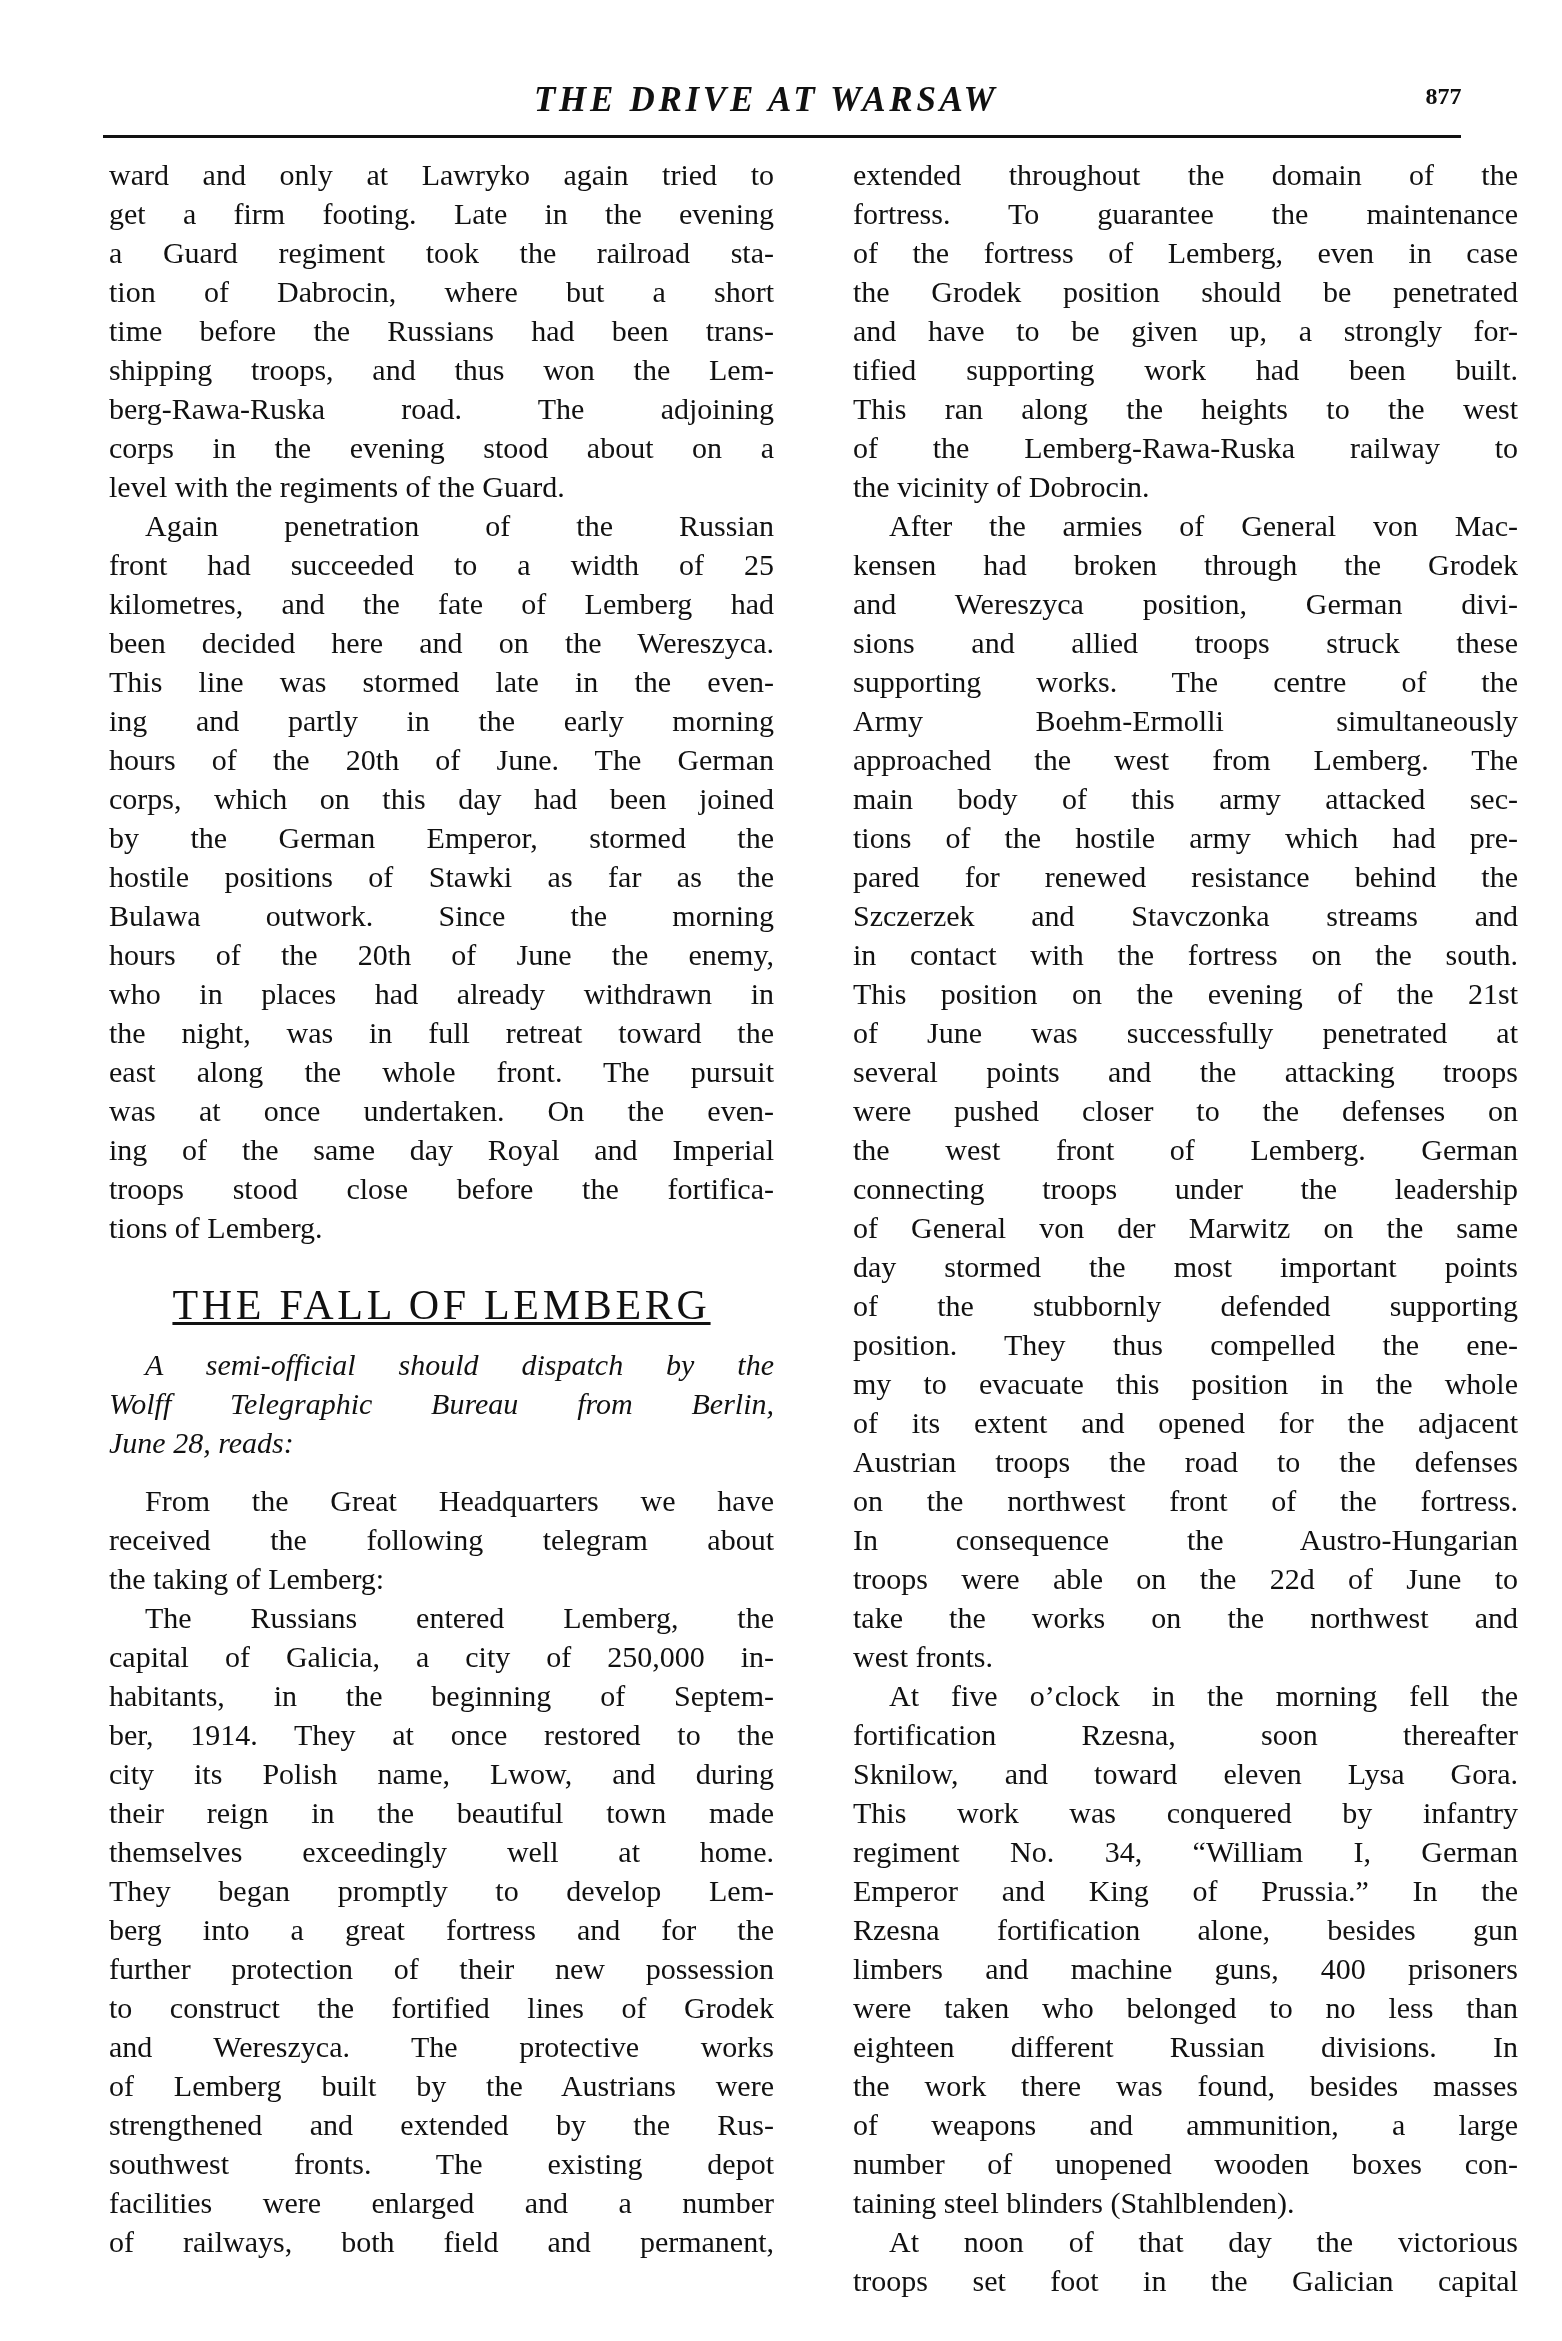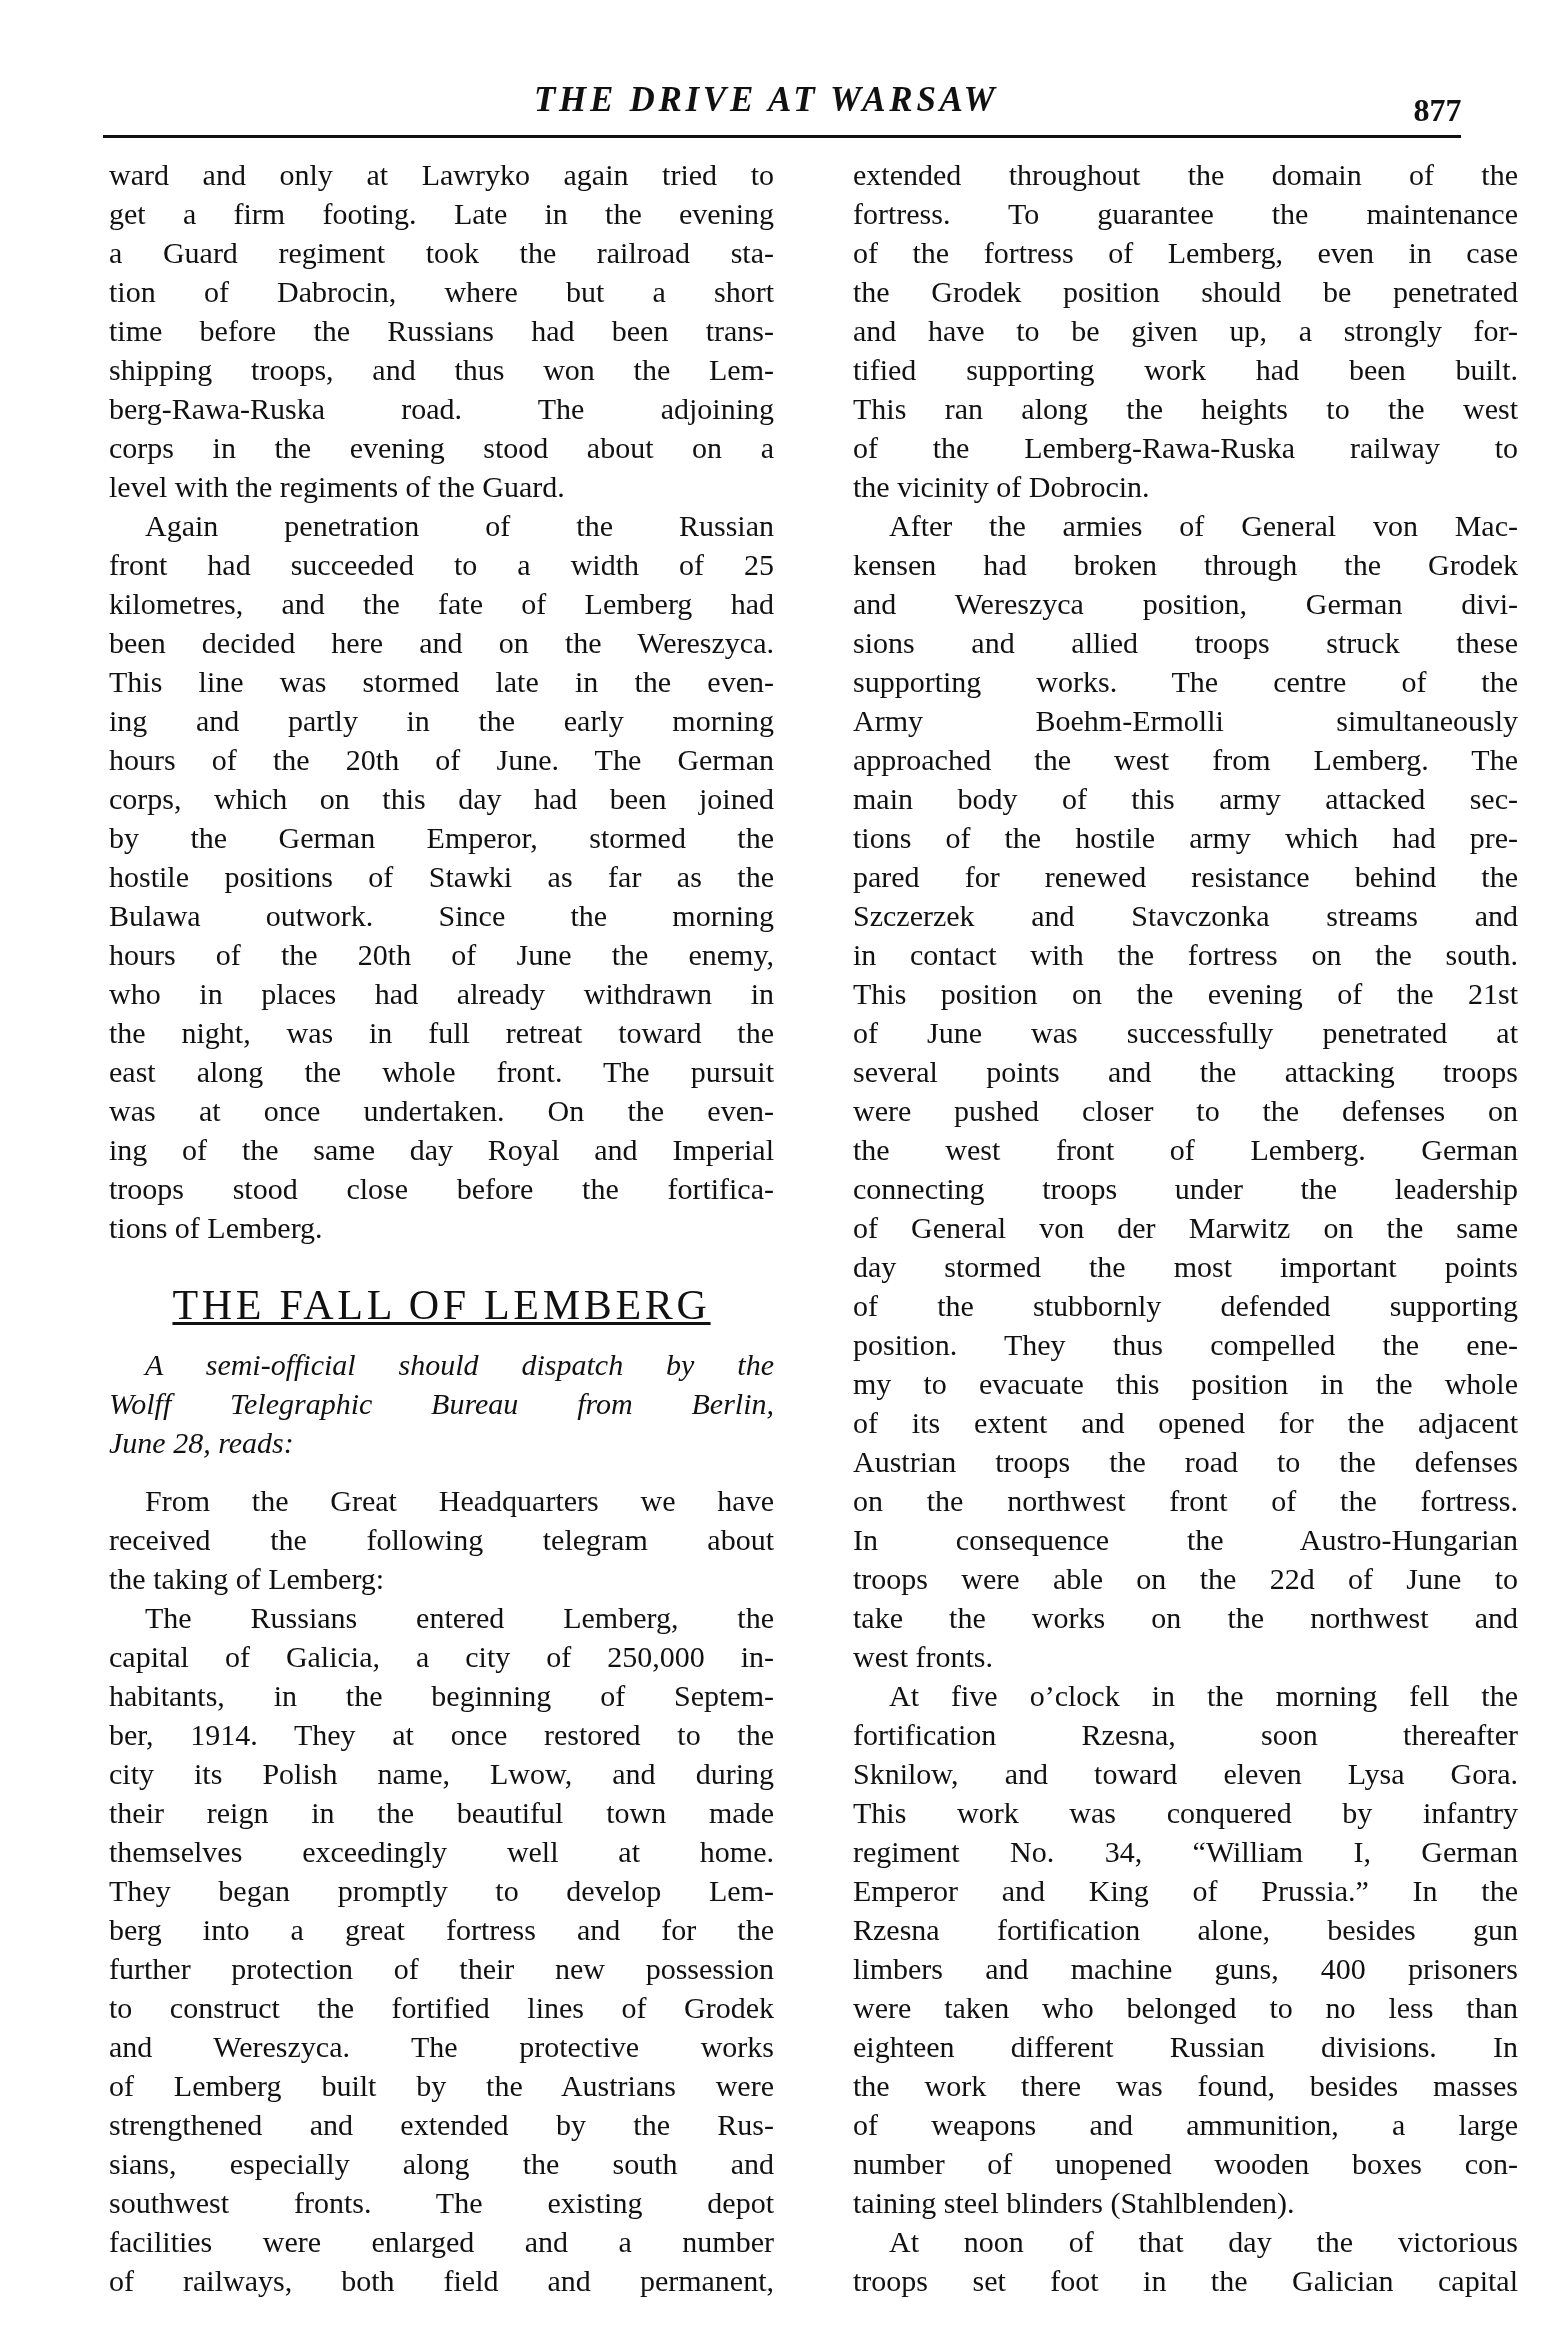--- a/index.html
+++ b/index.html
@@ -1,19 +1,19 @@
 <!DOCTYPE html>
 <html style="font-size:7.5px"><head>
 <meta charset="utf-8">
 <style>
   html, body { margin: 0; padding: 0; background: #ffffff; }
   body { width: 1563px; height: 2461px; position: relative; overflow: hidden; font-family: "DejaVu Serif", "Liberation Serif", serif; color: #111; }
   .header { position: absolute; left: 103px; top: 80px; width: 1349px; height: 52px; }
   .running-title { position: absolute; left: 431px; top: 0; font-style: italic; font-weight: bold; font-size: 35px; letter-spacing: 3.7px; font-family: "Liberation Serif", "DejaVu Serif", serif; text-align: right; }
-  .page-number { position: absolute; right: -9.4px; top: 12px; font-weight: bold; font-size: 32px; font-family: "Liberation Serif", serif; }
+  .page-number { position: absolute; right: -9.4px; top: 3px; font-weight: bold; font-size: 24px; font-family: "Liberation Serif", serif; }
   .rule { position: absolute; left: 103px; top: 135px; width: 1358px; height: 2.8px; background: #111; }
   .column { position: absolute; top: 155px; width: 665px; font-family: "Liberation Serif", "DejaVu Serif", serif; font-size: 30px; }
   .col-left { left: 109px; }
   .col-right { left: 819px; margin-left: 34px; }
   .line { height: 39px; line-height: 39px; white-space: nowrap; text-align: justify; text-align-last: justify; overflow: hidden; }
   .line.last { text-align-last: left; }
   .line.indent { padding-left: 36px; }
   .line.heading { text-align: right; text-align-last: center; letter-spacing: 3.7px; font-size: 42px; text-decoration: underline; }
   .line.italic { font-style: italic; }
   .spacer { height: 39px; }
@@ -83,21 +83,20 @@
     <div class="line">city its Polish name, Lwow, and during</div>
     <div class="line">their reign in the beautiful town made</div>
     <div class="line">themselves exceedingly well at home.</div>
     <div class="line">They began promptly to develop Lem-</div>
     <div class="line">berg into a great fortress and for the</div>
     <div class="line">further protection of their new possession</div>
     <div class="line">to construct the fortified lines of Grodek</div>
     <div class="line">and Wereszyca.  The protective works</div>
     <div class="line">of Lemberg built by the Austrians were</div>
     <div class="line">strengthened and extended by the Rus-</div>
-    <div class="line">sians, especially along the south and</div>
     <div class="line">southwest fronts.  The existing depot</div>
     <div class="line">facilities were enlarged and a number</div>
     <div class="line">of railways, both field and permanent,</div>
   </div>
 </div>
 
 <div class="column col-right">
   <div>
     <div class="line">extended throughout the domain of the</div>
     <div class="line">fortress.  To guarantee the maintenance</div>

